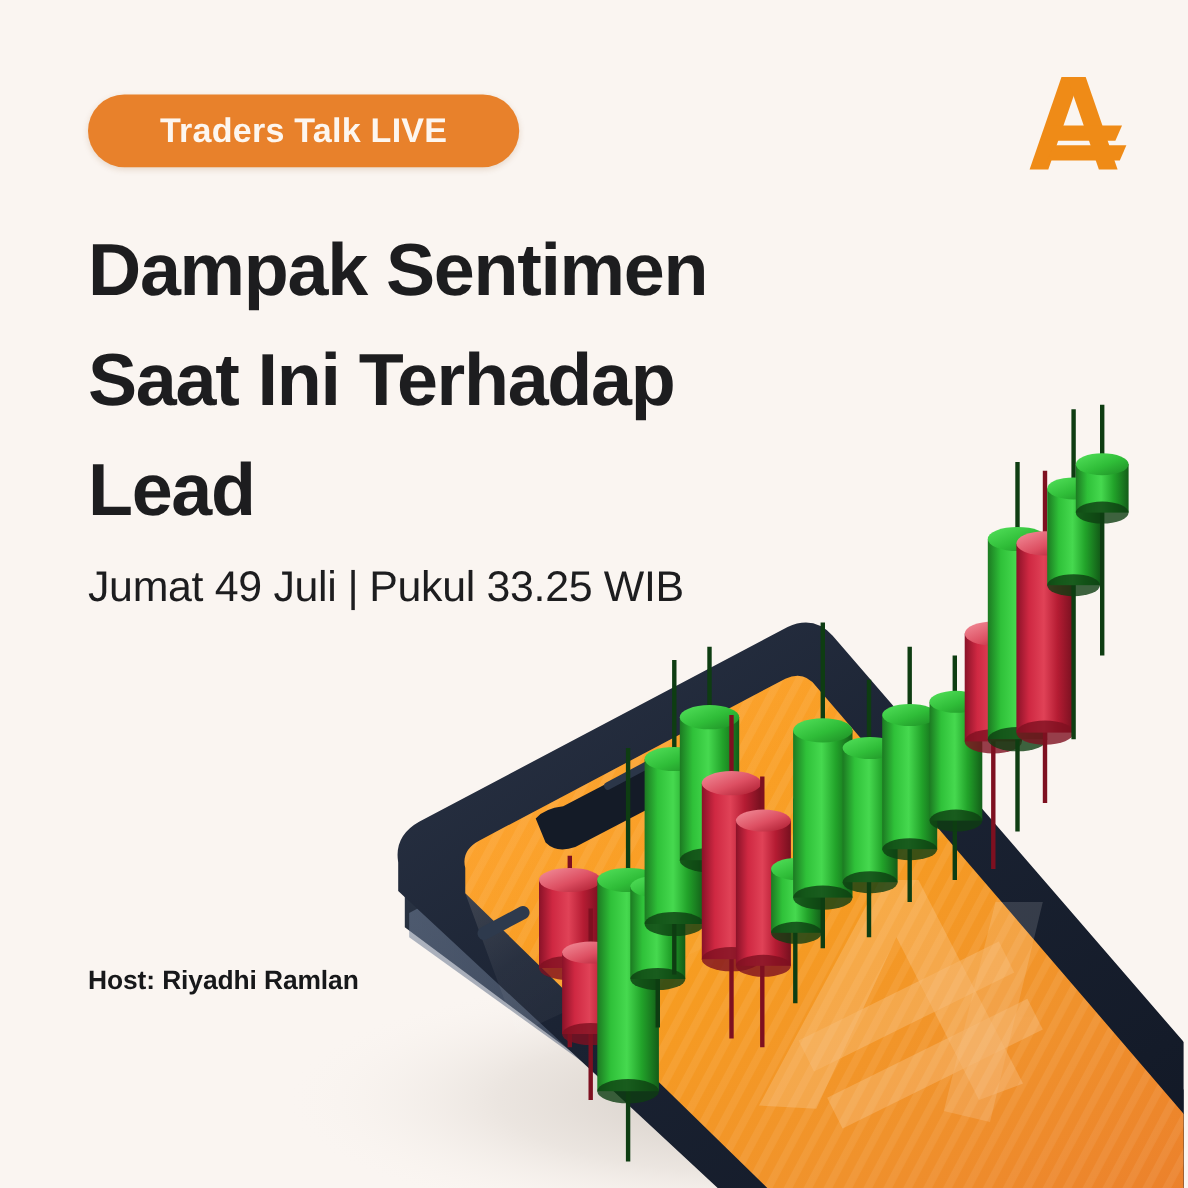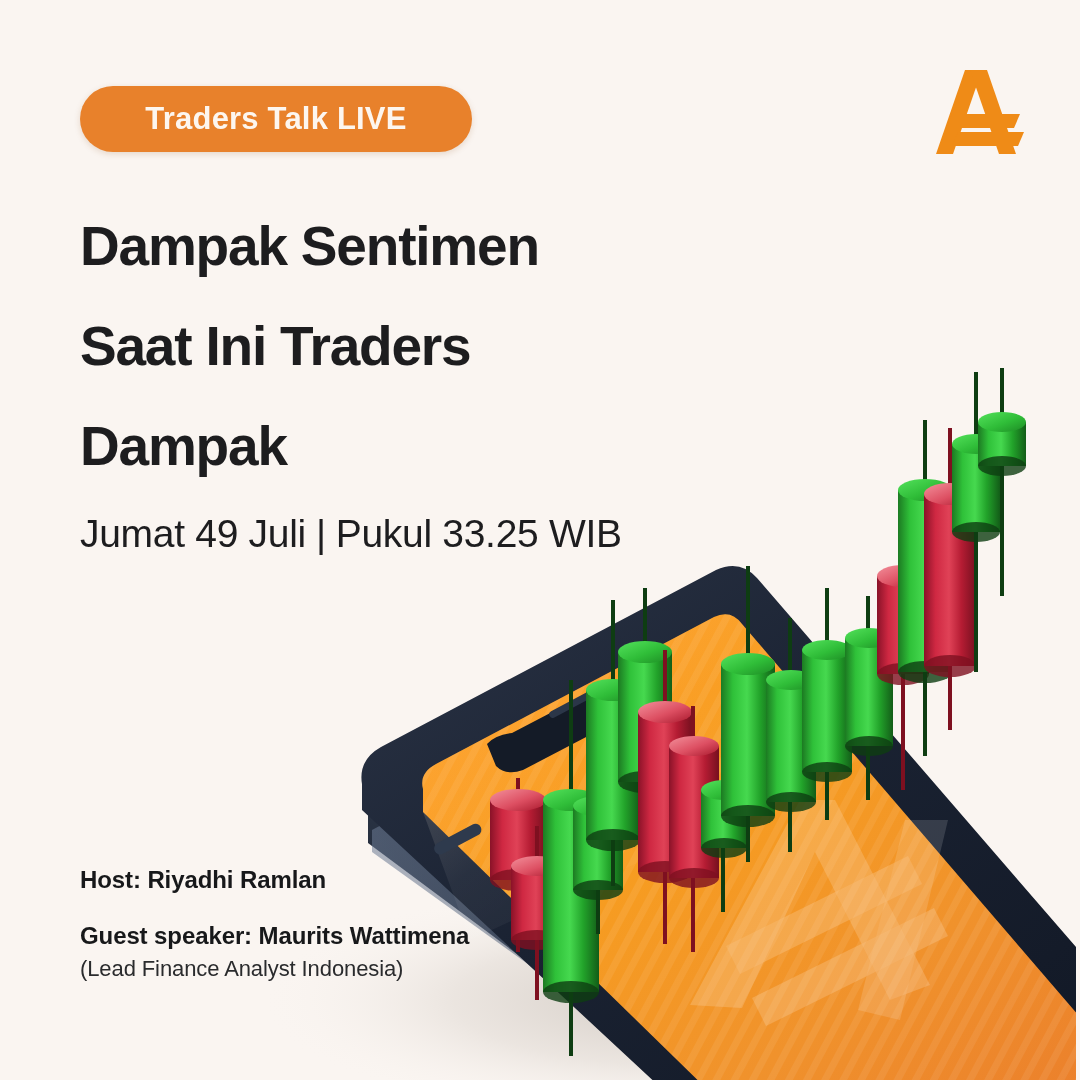--- a/index.html
+++ b/index.html
@@ -46,21 +46,21 @@
 
   
   #headline{
     position:absolute;left:80px;top:196px;
     width:720px;
     z-index:35;
   }
   .hl-line{
     display:block;
     color:#1d1d1f;
-    font-size:55px;
+    font-size:67px;
     font-weight:bold;
     line-height:100px;
     letter-spacing:-1.2px;
     white-space:nowrap;
   }
 
   
   #datetime{
     position:absolute;left:80px;top:512px;
     color:#1d1d1f;
@@ -75,21 +75,21 @@
     margin:0 10px;
     color:#1d1d1f;
     font-weight:300;
   }
 
   
   #credits{
     position:absolute;left:80px;top:866px;
     z-index:45;
   }
-  .credit-block{margin-bottom:28px;}
+  .credit-block{margin-bottom:28px;margin-top:12px;}
   .credit-block:last-child{margin-bottom:0;}
   .credit-name{
     display:block;
     color:#17181a;
     font-size:24px;
     font-weight:bold;
     letter-spacing:-.1px;
     white-space:nowrap;
     margin-bottom:6px;
   }
@@ -403,29 +403,25 @@
 
         <path d="M28 56 L96 56 L90 70 L22 70 Z"></path>
 
         <path d="M34 74 L100 74 L94 88 L28 88 Z"></path>
       </g>
     </svg>
   </div>
 
   <div id="headline">
     <span class="hl-line">Dampak Sentimen</span>
-    <span class="hl-line">Saat Ini Traders</span>
-    <span class="hl-line">Dampak</span>
+    <span class="hl-line">Saat Ini Terhadap</span>
+    <span class="hl-line">Lead</span>
   </div>
 
   <div id="datetime"><span>Jumat 49 Juli</span><span class="sep">|</span><span>Pukul 33.25 WIB</span></div>
 
   <div id="credits">
     <div class="credit-block">
       <span class="credit-name">Host: Riyadhi Ramlan</span>
     </div>
-    <div class="credit-block">
-      <span class="credit-name">Guest speaker: Maurits Wattimena</span>
-      <span class="credit-role">(Lead Finance Analyst Indonesia)</span>
-    </div>
   </div>
 
 </div>
 
 </body></html>

